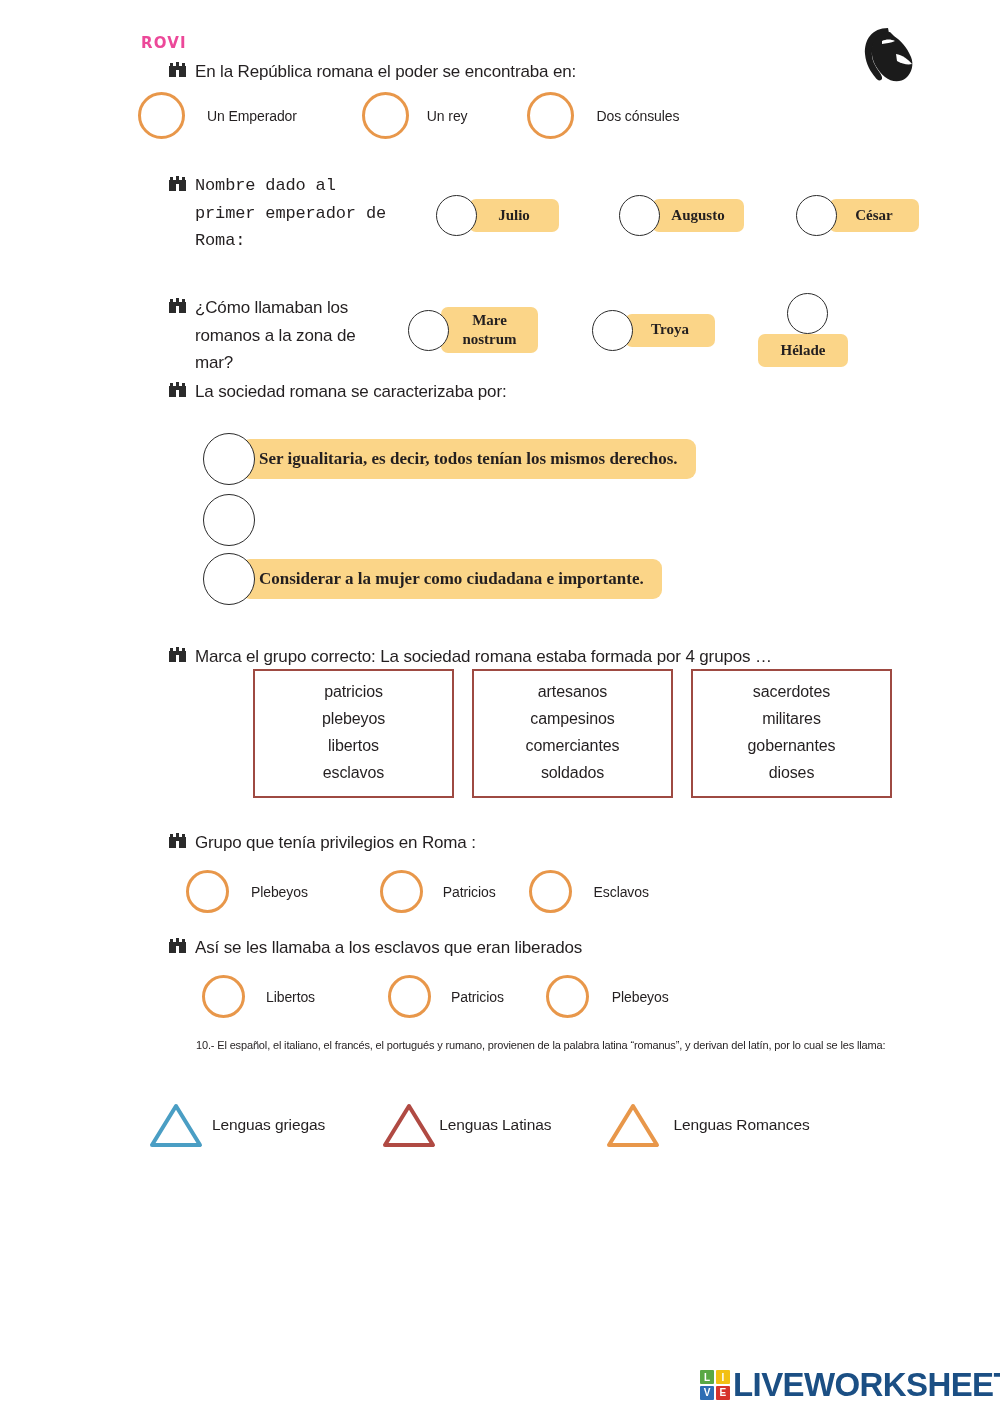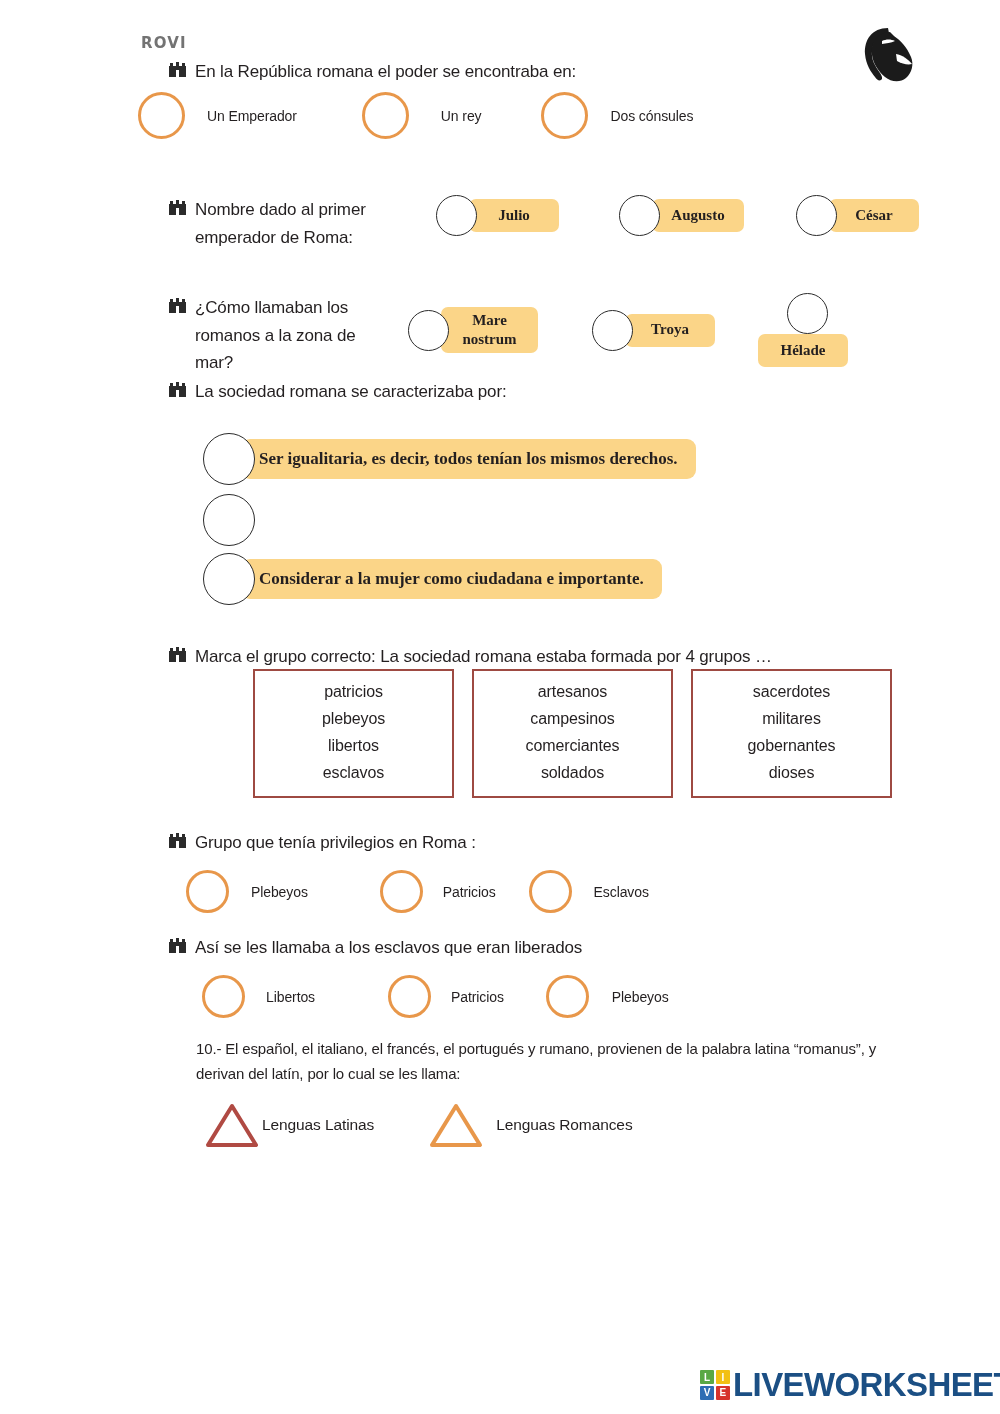--- a/index.html
+++ b/index.html
@@ -25,21 +25,21 @@
 
   
   .brand-mark {
     position: absolute;
     left: 141px;
     top: 34px;
     font-family: "DejaVu Sans", sans-serif;
     font-size: 15px;
     font-weight: 700;
     letter-spacing: 1.2px;
-    color: #737373;
+    color: #ec4899;
   }
   .helmet-logo {
     position: absolute;
     right: 78px;
     top: 24px;
     width: 64px;
     height: 62px;
   }
 
   
@@ -193,21 +193,21 @@
     letter-spacing: -0.1px;
     white-space: nowrap;
   }
 
   
   .q10 {
     position: absolute;
     left: 196px;
     top: 1036px;
     width: 700px;
-    font-size: 15px;
+    font-size: 11px;
     line-height: 1.68;
     color: #231f20;
     letter-spacing: -0.15px;
   }
 
   
   .footer-logo {
     position: absolute;
     left: 700px;
     top: 1366px;
@@ -272,26 +272,26 @@
             <rect x="7" y="9" width="3" height="7" fill="#ffffff"></rect>
           </svg>
       </span>
       <span class="q-text">En la República romana el poder se encontraba en:</span>
     </div>
   </div>
   <div class="opt-row" style="position:absolute; left:138px; top:92px;">
     <span class="circle-orange"></span>
     <span class="opt-label" style="margin-left:22px;">Un Emperador</span>
     <span class="circle-orange" style="margin-left:65px;"></span>
-    <span class="opt-label" style="margin-left:32px;">Un rey</span>
+    <span class="opt-label" style="margin-left:18px;">Un rey</span>
     <span class="circle-orange" style="margin-left:60px;"></span>
     <span class="opt-label" style="margin-left:22px;">Dos cónsules</span>
   </div>
 
-  <div class="q-block" style="left:169px; top:196px; width:260px;">
+  <div class="q-block" style="left:169px; top:172px; width:260px;font-family:Liberation Mono, monospace;">
     <div class="q-head">
       <span class="q-icon">
         <svg viewBox="0 0 17 16" width="17" height="16">
             <rect x="0" y="5" width="17" height="11" fill="#2b2b2b"></rect>
             <rect x="1" y="2" width="3" height="4" fill="#2b2b2b"></rect>
             <rect x="7" y="1" width="3" height="5" fill="#2b2b2b"></rect>
             <rect x="13" y="2" width="3" height="4" fill="#2b2b2b"></rect>
             <rect x="7" y="9" width="3" height="7" fill="#ffffff"></rect>
           </svg>
       </span>
@@ -448,20 +448,28 @@
     <span class="opt-label" style="margin-left:21px;">Libertos</span>
     <span class="circle-orange sm" style="margin-left:73px;"></span>
     <span class="opt-label" style="margin-left:20px;">Patricios</span>
     <span class="circle-orange sm" style="margin-left:42px;"></span>
     <span class="opt-label" style="margin-left:23px;">Plebeyos</span>
   </div>
 
   <div class="q10">10.-  El español, el italiano, el francés, el portugués y rumano, provienen de la palabra latina “romanus”,  y derivan del latín, por lo cual se les llama:</div>
 
   <div class="tri-row" style="left:148px; top:1100px;">
+    <span class="tri-opt">
+      <span class="tri">
+        <svg viewBox="0 0 56 50" width="56" height="50">
+            <polygon points="28,6 52,45 4,45" fill="none" stroke="#4a9ec4" stroke-width="4" stroke-linejoin="round"></polygon>
+          </svg>
+      </span>
+      <span class="tri-label" style="margin-left:8px;">Lenguas griegas</span>
+    </span>
     <span class="tri-opt" style="margin-left:56px;">
       <span class="tri">
         <svg viewBox="0 0 56 50" width="56" height="50">
             <polygon points="28,6 52,45 4,45" fill="none" stroke="#b04a43" stroke-width="4" stroke-linejoin="round"></polygon>
           </svg>
       </span>
       <span class="tri-label" style="margin-left:2px;">Lenguas Latinas</span>
     </span>
     <span class="tri-opt" style="margin-left:54px;">
       <span class="tri">

